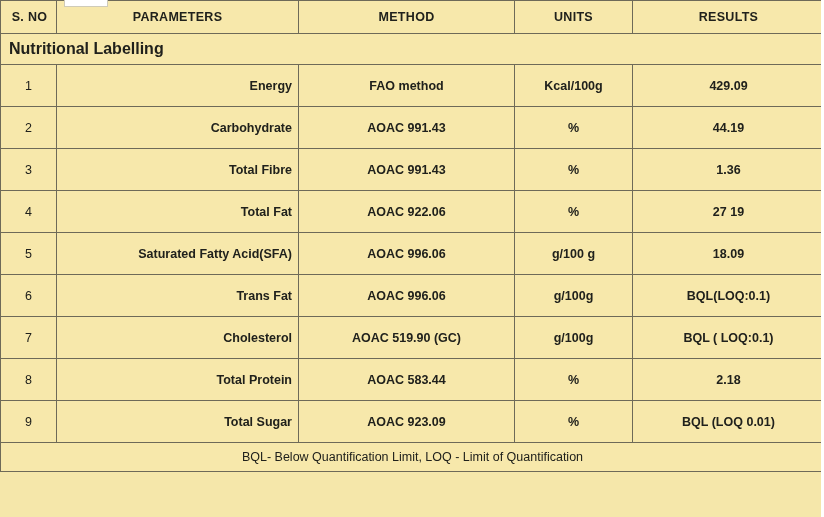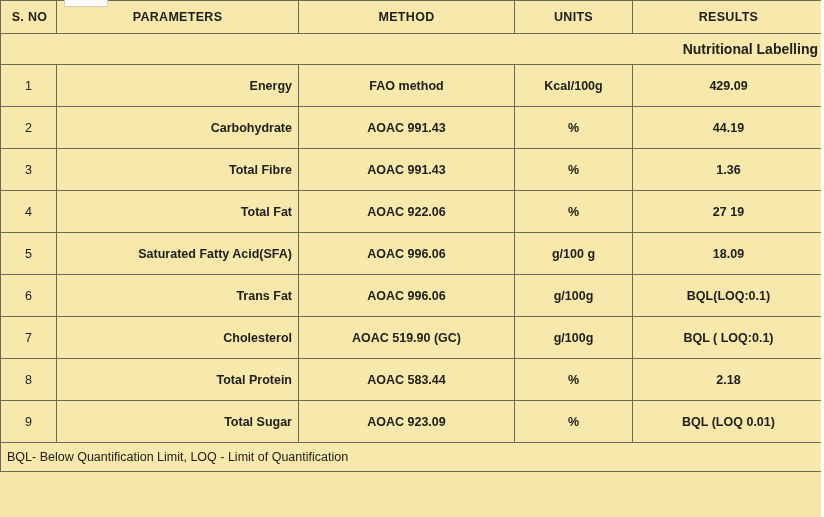--- a/index.html
+++ b/index.html
@@ -47,44 +47,44 @@
     letter-spacing: 0.3px;
     font-size: 12.5px;
   }
   thead th.sno-head {
     text-align: left;
     padding-left: 8px;
   }
   tr.section-row td {
     height: 30px;
     font-weight: bold;
-    text-align: right;
+    text-align: left;
     padding-left: 8px;
-    font-size: 14px;
+    font-size: 16px;
   }
   tbody tr.data-row td {
     height: 41px;
   }
   td.sno {
     text-align: center;
   }
   td.param {
     text-align: right;
     padding-left: 8px;
     font-weight: bold;
   }
   td.method,
   td.units,
   td.result {
     text-align: center;
     font-weight: bold;
   }
   tr.footnote-row td {
     height: 28px;
-    text-align: left;
+    text-align: center;
     padding-left: 6px;
     font-size: 12.5px;
     font-weight: normal;
     border-left: 1px solid #6e6a58;
     border-right: 1px solid #6e6a58;
     border-top: 1px solid #6e6a58;
     border-bottom: 1px solid #6e6a58;
   }
   
   .notch {

